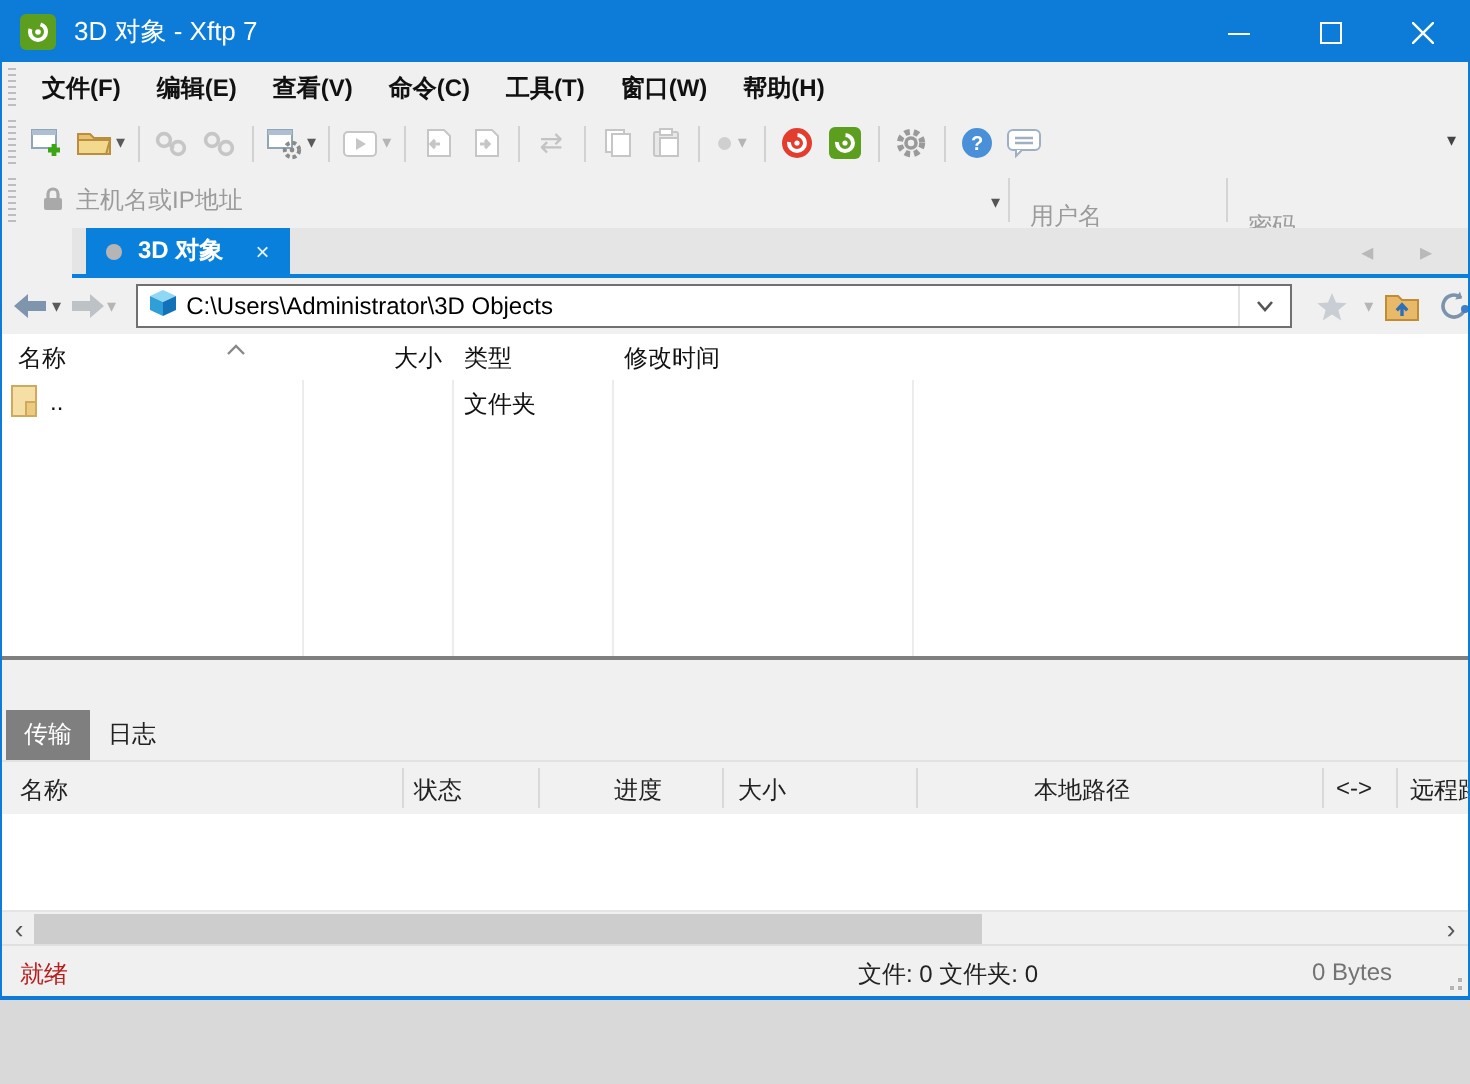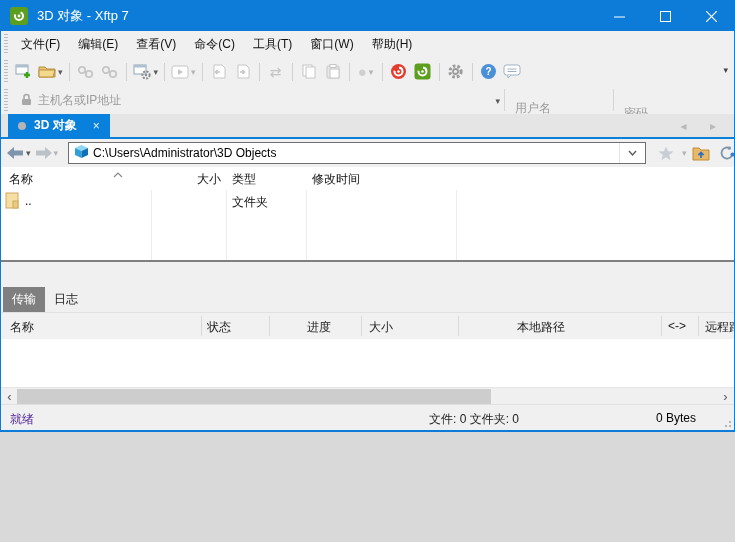--- a/index.html
+++ b/index.html
@@ -1,32 +1,32 @@
 <!DOCTYPE html>
 <html><head>
 <meta charset="utf-8">
 <style>
   * { margin:0; padding:0; box-sizing:border-box; }
   body { background:#d9d9d9; font-family:"Liberation Sans","DejaVu Sans",sans-serif; }
-  .window{ position:relative; width:735px; height:432px; background:#f0f0f0;
+  .window{ position:relative; width:735px; height:500px; background:#f0f0f0;
     border:1px solid #0c7cd8; border-bottom:2px solid #0c7cd8; overflow:hidden;
     display:flex; flex-direction:column; font-size:12px; color:#1a1a1a;}
   
   .titlebar{ height:30px; background:#0c7cd8; display:flex; align-items:center; flex:0 0 30px;}
   .app-icon{ width:18px; height:18px; margin-left:9px; border-radius:3px; background:#5c9e1e;
     display:flex; align-items:center; justify-content:center; }
   .titlebar .title{ color:#fff; font-size:13px; margin-left:9px; flex:1; }
   .winbtn{ width:46px; height:30px; display:flex; align-items:center; justify-content:center; color:#fff; font-size:13px;}
   .winbtn svg{display:block;}
   
   .bar{ display:flex; align-items:center; background:#f0f0f0; position:relative;}
   .grip{ width:4px; height:80%; margin:0 4px 0 3px;
     background:repeating-linear-gradient(to bottom,#bdbdbd 0 1px,transparent 1px 3px);
     flex:0 0 4px;}
-  .menubar{ height:26px; flex:0 0 26px;}
+  .menubar{ height:26px; flex:0 0 26px;font-weight:bold;}
   .menu-item{ padding:4px 9px; color:#111;}
   
   .toolbar{ height:29px; flex:0 0 29px;}
   .tbtn{ height:24px; min-width:24px; display:flex; align-items:center; justify-content:center; padding:0 2px;}
   .tsep{ width:1px; height:18px; background:#d2d2d2; margin:0 4px; flex:0 0 1px;}
   .ddv{ font-size:9px; color:#5a5a5a; margin-left:2px;}
   .ddv.gray{ color:#b5b5b5;}
   .gray-glyph{ color:#c3c3c3; font-size:14px;}
   .overflow{ position:absolute; right:6px; top:8px; font-size:9px; color:#444;}
   
@@ -38,21 +38,21 @@
   .qc-dd{ position:absolute; right:4px; top:8px; font-size:9px; color:#555;}
   .qc-sep{ width:1px; height:22px; background:#d5d5d5;}
   .qc-user{ width:108px;margin-top:16px;} .qc-pass{ flex:1;margin-top:26px;}
   .qc-user input,.qc-pass input{ border:none; background:transparent; outline:none; width:100%; padding-left:10px; font-size:12px; color:#333;}
   .qc-user input::placeholder,.qc-pass input::placeholder{ color:#9b9b9b;}
   
   .notebar{ height:29px; flex:0 0 29px;}
   .note-text{ color:#a0a0a0; margin-left:6px;}
   
   .tabbar{ height:25px; flex:0 0 25px; background:#e5e5e5; display:flex; align-items:flex-start;
-    border-bottom:2px solid #0a80dd; position:relative;}
+    border-bottom:2px solid #0a80dd; position:relative;margin-left:35px;}
   .stab{ height:23px; margin-left:7px; background:#0a80dd; color:#fff; display:flex; align-items:center; padding:0 10px;}
   .stab-dot{ width:8px; height:8px; border-radius:50%; background:#b5b5b5; margin-right:8px;}
   .stab-label{ font-weight:bold; font-size:12px;}
   .stab-close{ margin-left:16px; font-size:12px; color:#e8f2ff;}
   .tabnav{ position:absolute; right:8px; top:5px; color:#b9b9b9; font-size:12px; letter-spacing:10px;}
   
   .addrbar{ height:28px; flex:0 0 28px; padding-left:6px;}
   .nav-arrow{ display:flex; align-items:center; margin-right:4px;}
   .addr-combo{ height:22px; flex:0 0 578px; margin-left:6px; background:#fff; border:1px solid #707070;
     display:flex; align-items:center; position:relative;}
@@ -80,23 +80,23 @@
   .bh{ position:absolute; top:6px; color:#222;}
   .bh-sep{ position:absolute; top:3px; height:20px; width:1px; background:#d9d9d9;}
   .bempty{ flex:0 0 48px; background:#fff;}
   
   .hscroll{ height:17px; flex:0 0 17px; background:#f0f0f0; border-top:1px solid #e5e5e5; position:relative; display:flex; align-items:center;}
   .hs-arrow{ width:17px; text-align:center; color:#555; font-size:13px; line-height:15px;}
   .hs-thumb{ position:absolute; left:16px; width:474px; top:1px; height:15px; background:#cdcdcd;}
   .hs-right{ position:absolute; right:0;}
   
   .statusbar{ height:26px; flex:0 0 26px; background:#f0f0f0; position:relative; border-top:1px solid #e0e0e0;}
-  .sb-left{ position:absolute; left:9px; top:6px; color:#4c1d95;}
+  .sb-left{ position:absolute; left:9px; top:6px; color:#b91c1c;}
   .sb-center{ position:absolute; left:428px; top:6px; color:#222;}
-  .sb-right{ position:absolute; right:38px; top:6px; color:#000000;}
+  .sb-right{ position:absolute; right:38px; top:6px; color:#737373;}
   .sb-grip{ position:absolute; right:3px; bottom:3px; width:10px; height:10px;}
   .sb-grip i{ position:absolute; width:2px; height:2px; background:#b5b5b5;}
 </style>
 </head>
 <body>
 
 <div class="window">
 
   <div class="titlebar">
     <div class="app-icon">

